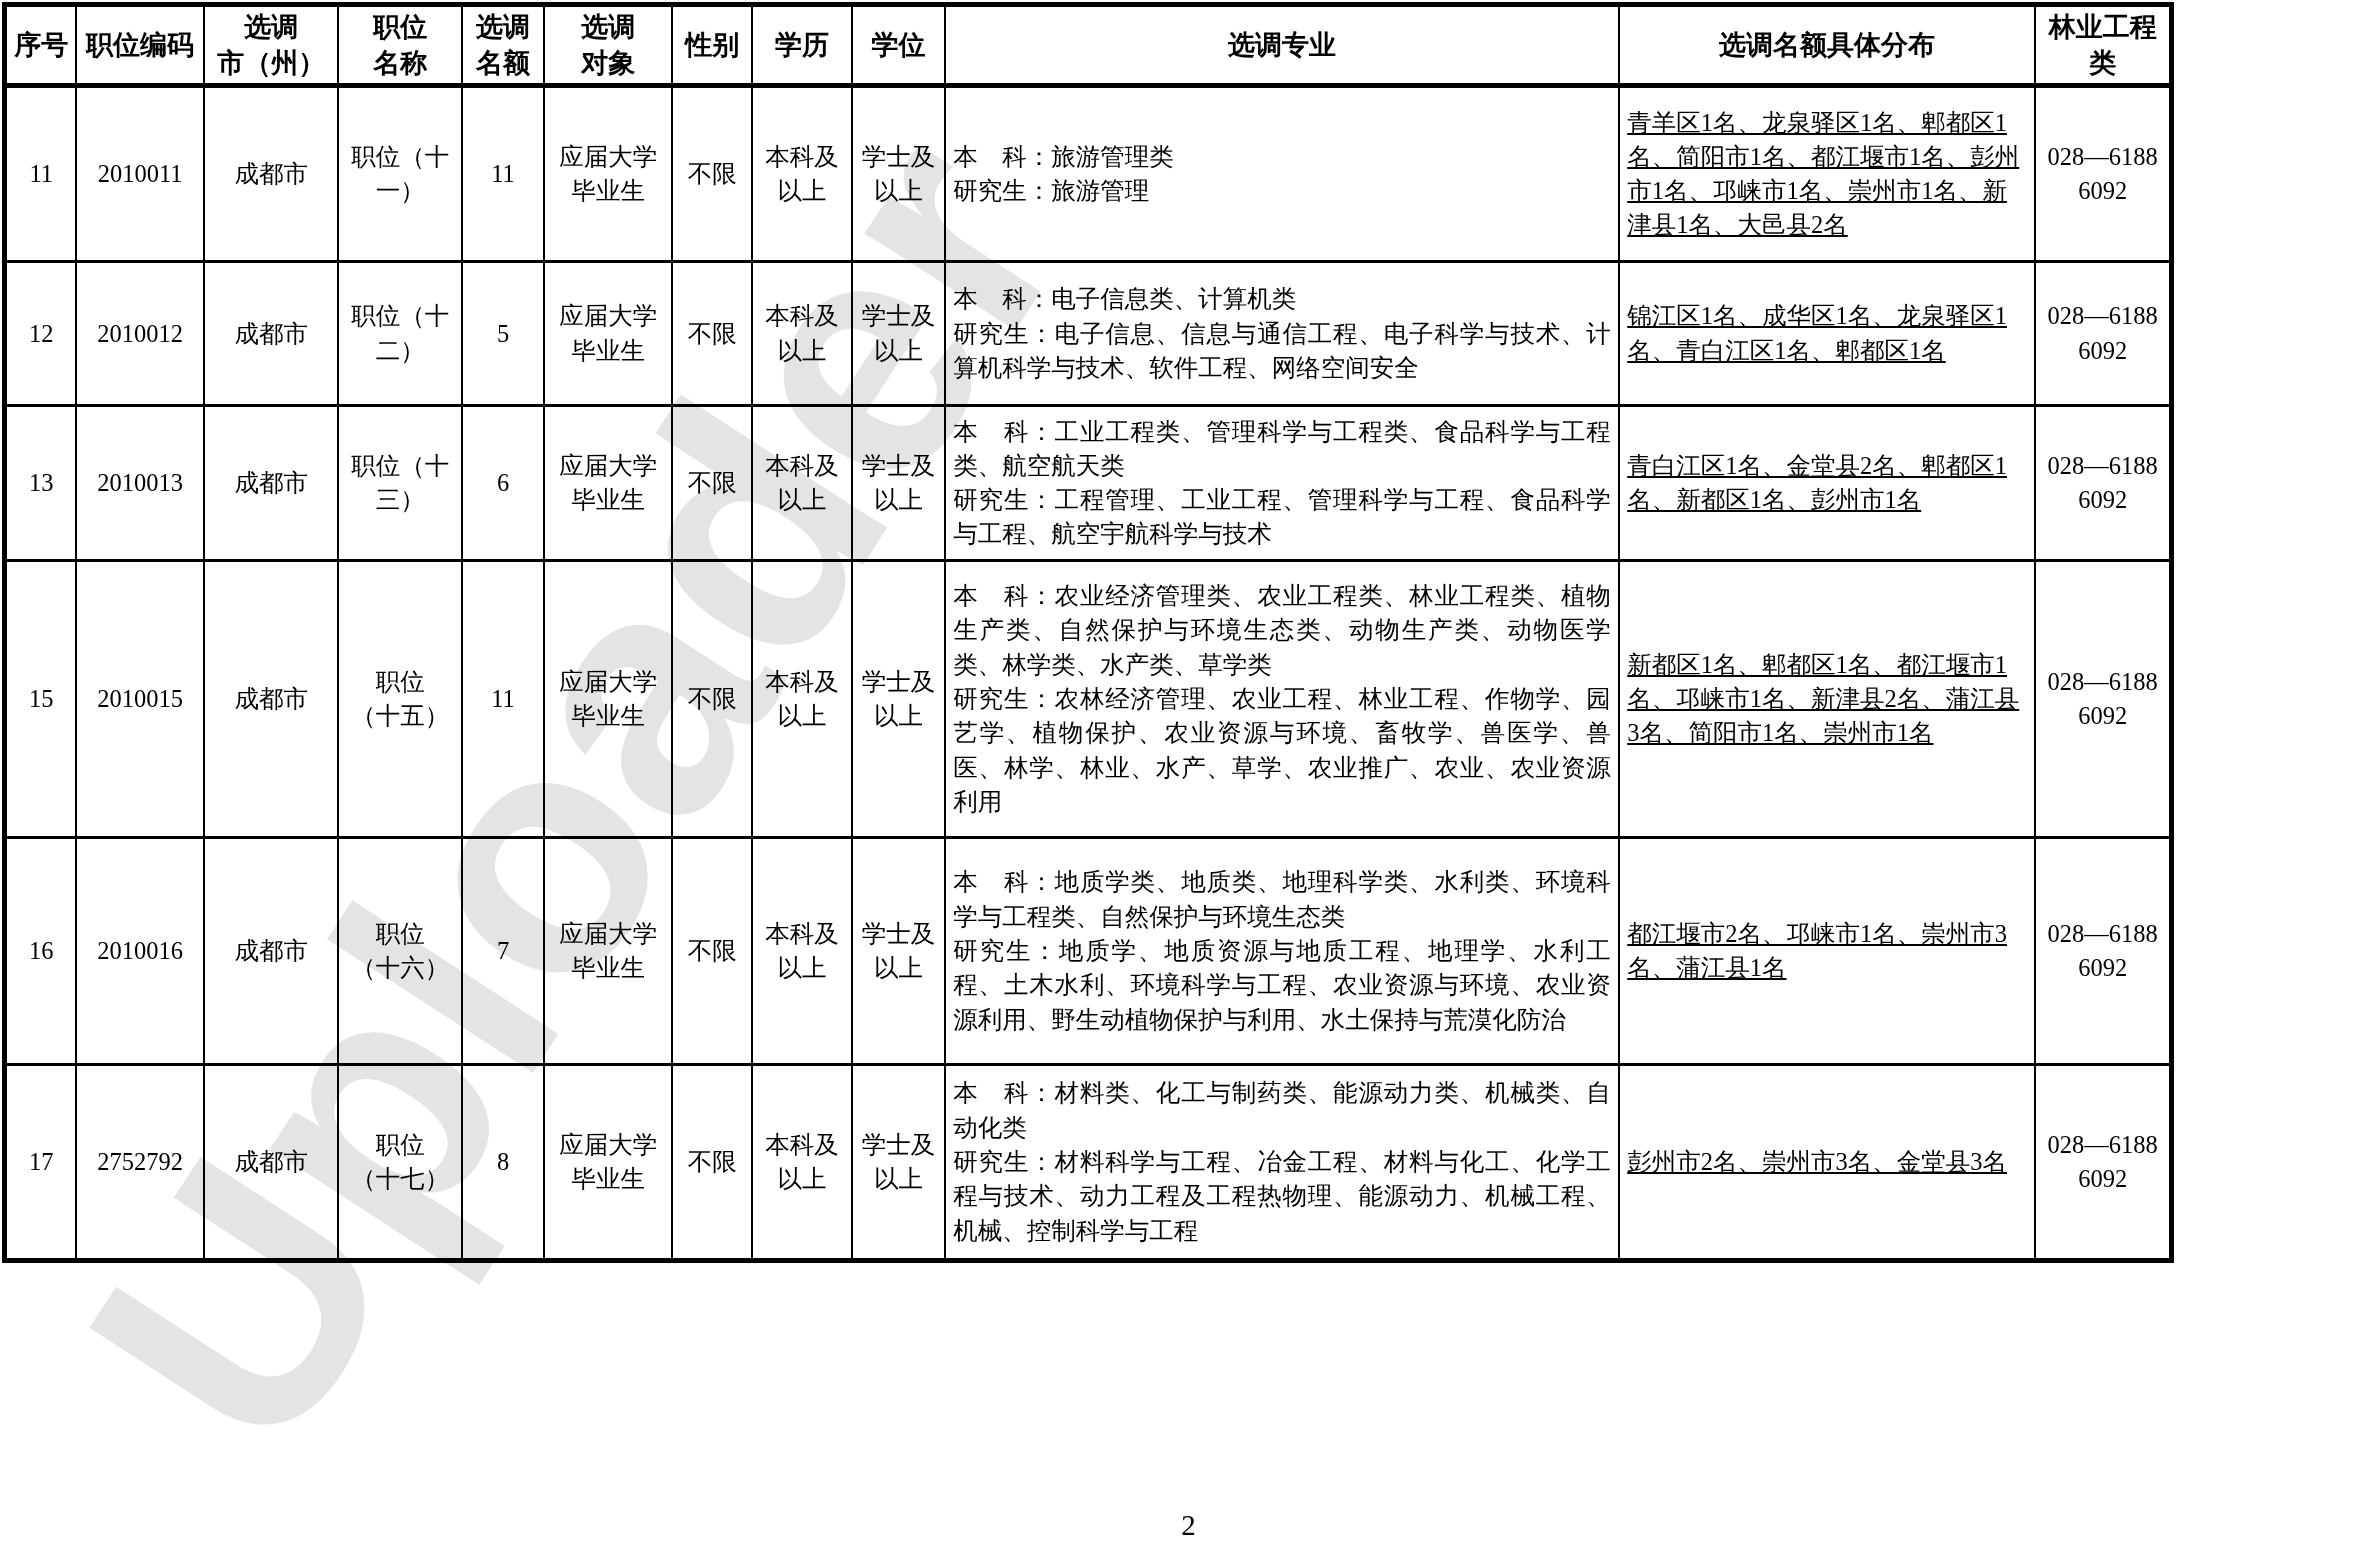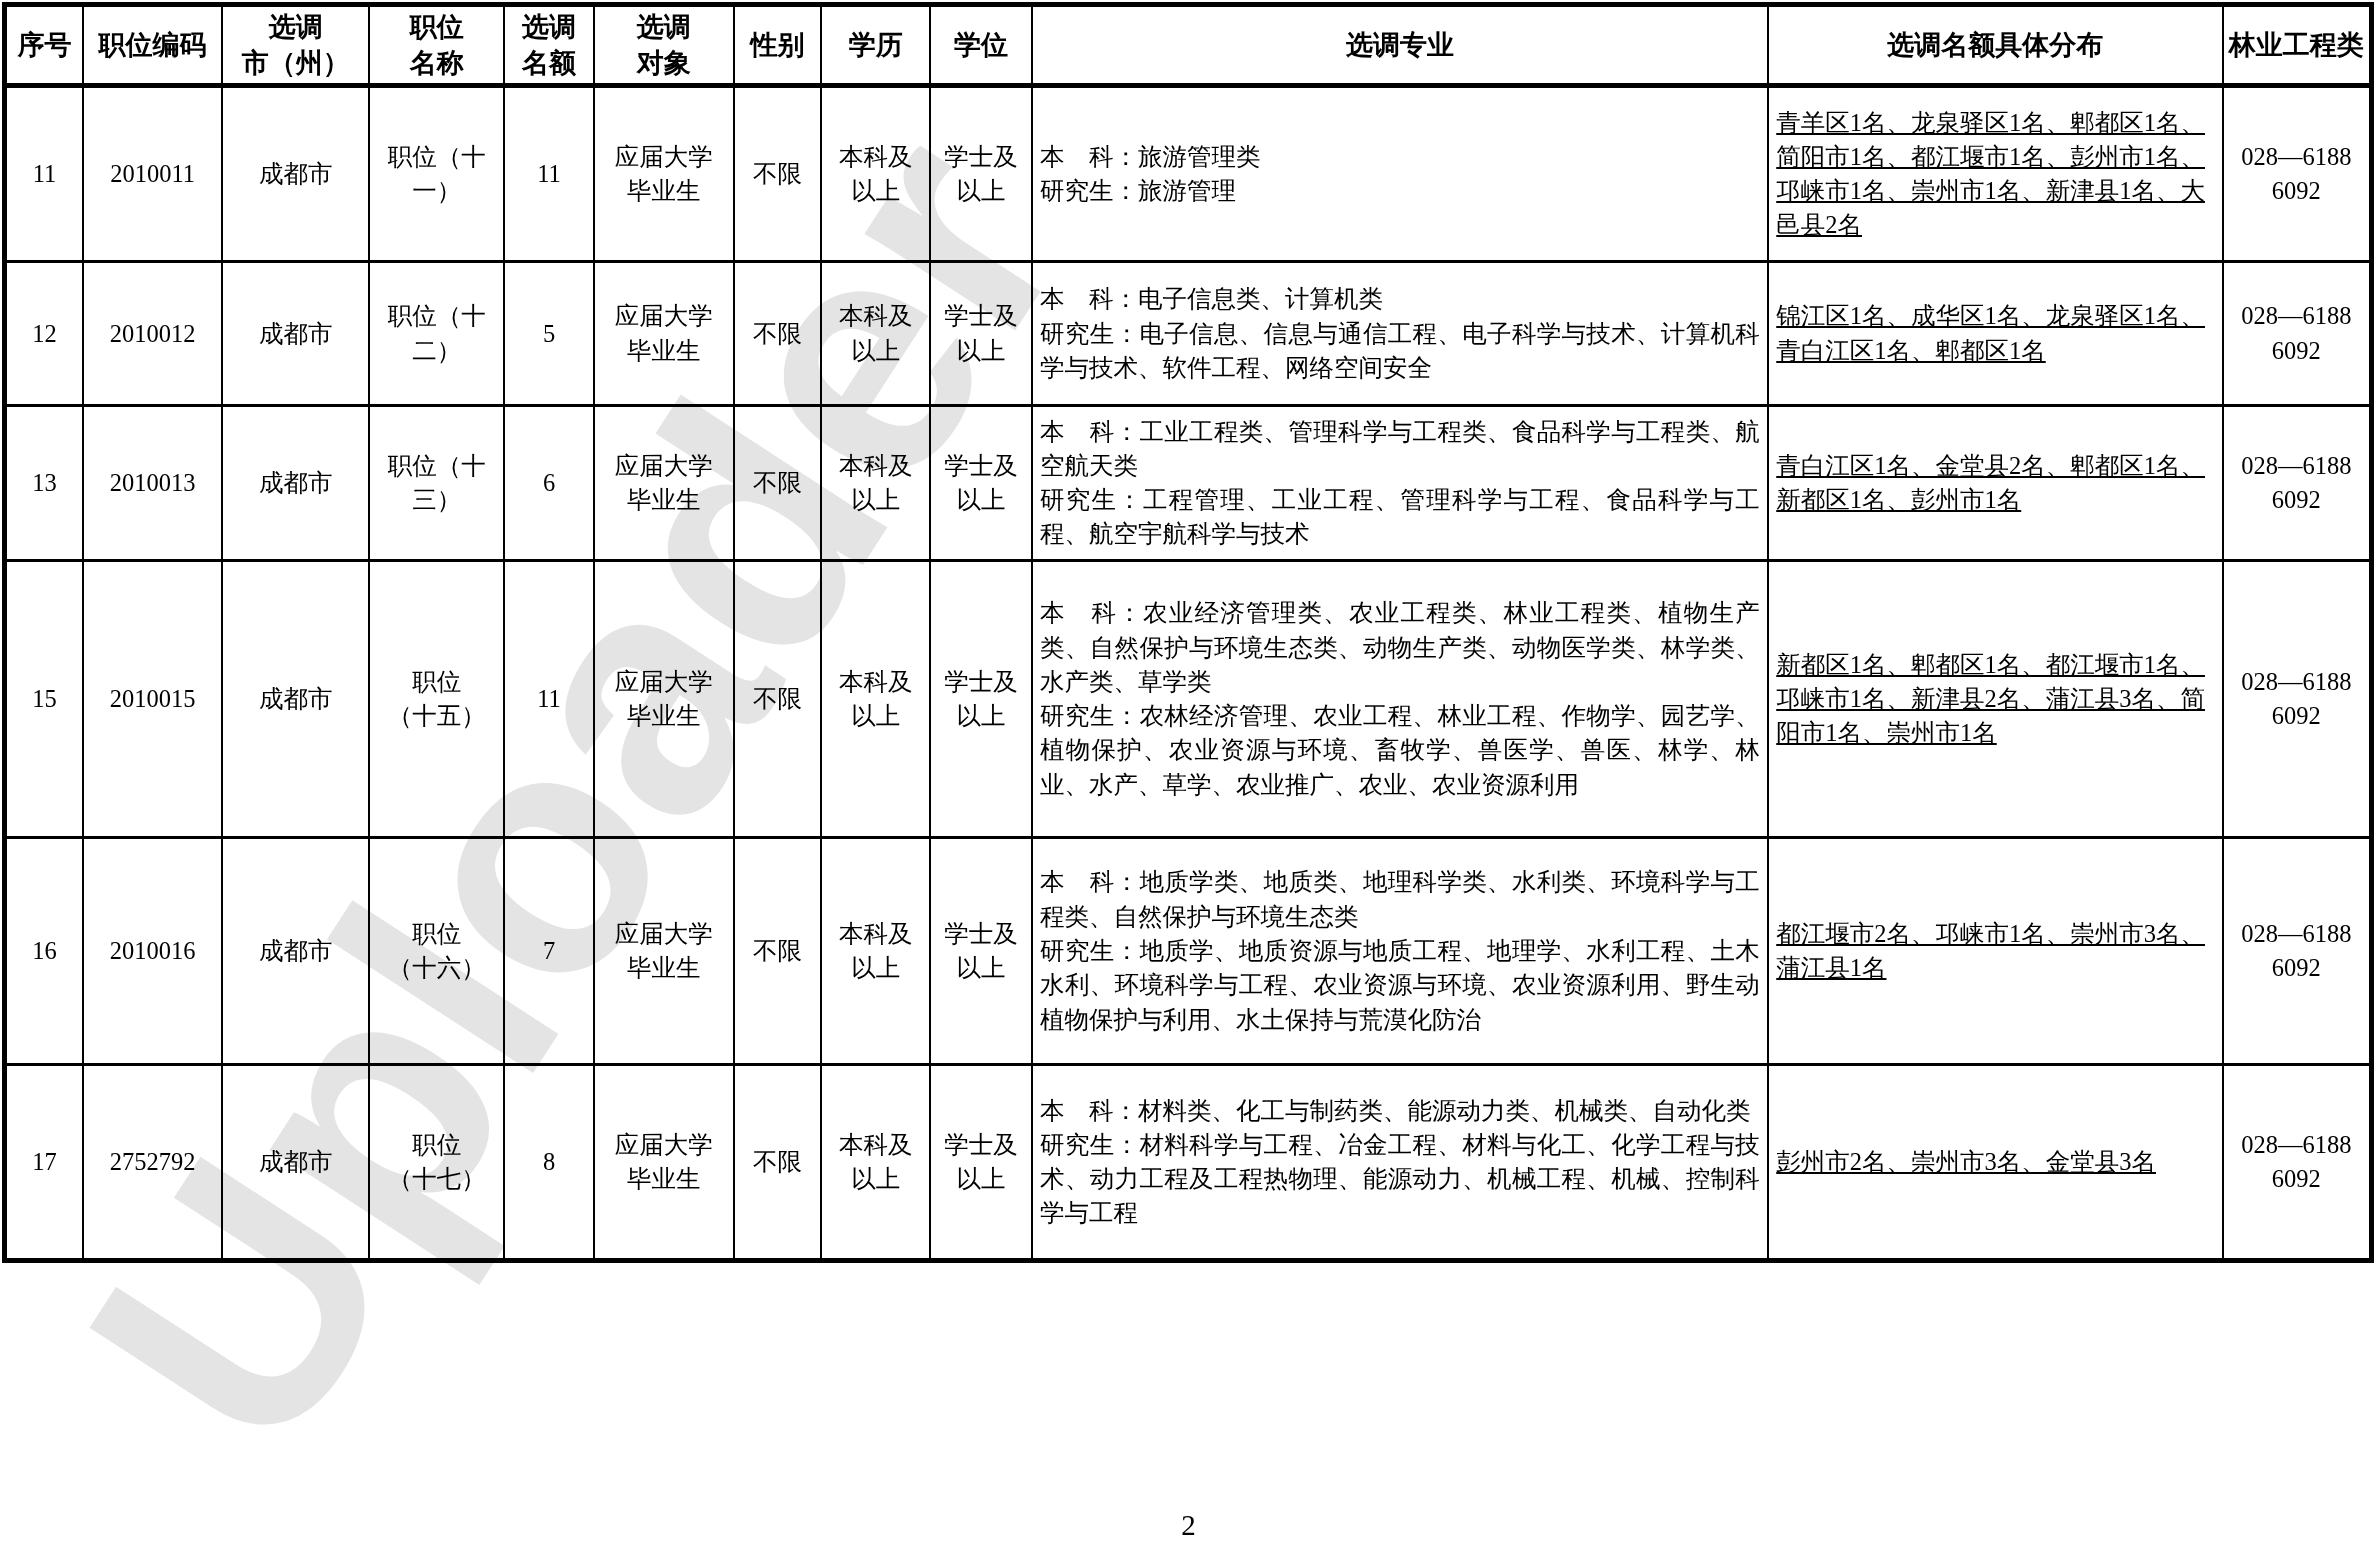--- a/index.html
+++ b/index.html
@@ -22,21 +22,21 @@
     font-size:339px;
     color:#e4e4e4;
     white-space:nowrap;
     z-index:0;
     user-select:none;
   }
   table#positions{
     position:absolute;
     left:2.2px;
     top:2.2px;
-    width:2372px;
+    width:2172px;
     border-collapse:collapse;
     table-layout:fixed;
     z-index:1;
     background:transparent;
   }
   #positions th, #positions td{
     border-left:2.2px solid #000;
     border-right:2.2px solid #000;
     border-top:3.6px solid #000;
     border-bottom:3.6px solid #000;

